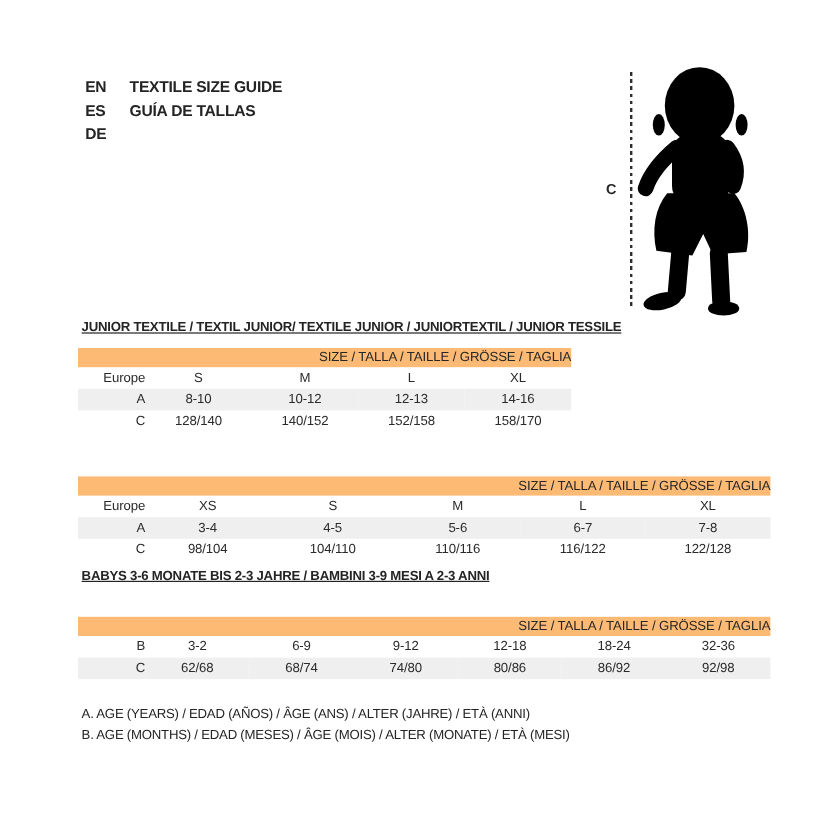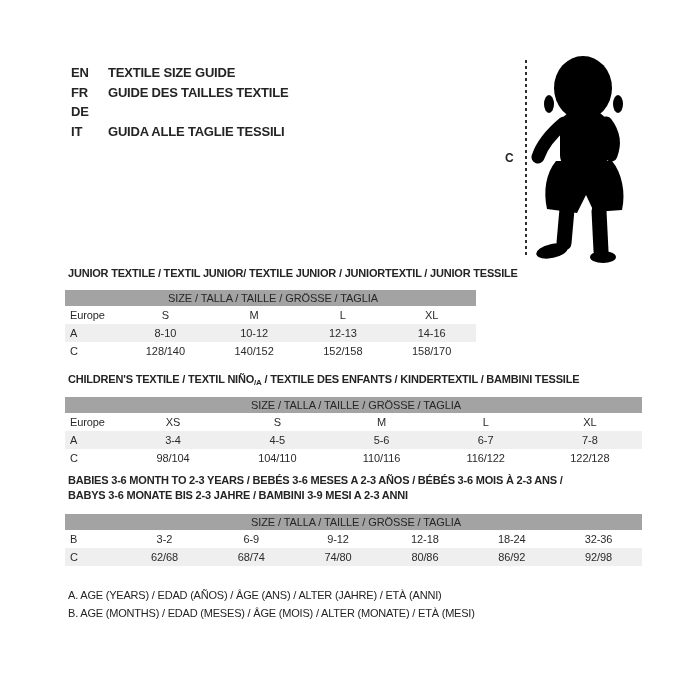--- a/index.html
+++ b/index.html
@@ -17,66 +17,62 @@
   .lang-row{display:flex;line-height:19.5px;}
   .lang-code{width:37px;flex:0 0 37px;}
   
   .dash-line{
     position:absolute;left:525px;top:60px;width:2px;height:198px;
     background:repeating-linear-gradient(to bottom,#2e2e2e 0 3px,transparent 3px 6px);
   }
   .c-label{position:absolute;left:505px;top:151px;font-size:12px;font-weight:700;}
   .baby-svg{position:absolute;left:530px;top:53px;width:140px;height:212px;}
   
-  .sec-title{position:absolute;font-size:11px;font-weight:700;letter-spacing:-0.2px;white-space:nowrap;}
+  .sec-title{position:absolute;font-size:11px;font-weight:700;letter-spacing:-0.2px;white-space:nowrap;text-decoration:underline;}
   .sec-title .sub{font-size:8px;vertical-align:-2px;}
   .sec-title-wrap{white-space:normal;line-height:15px;}
   .sec-title-wrap span{display:block;white-space:nowrap;}
   #sec1-title{top:267px;left:68px;}
   #sec2-title{top:373px;left:68px;}
   #sec3-title{top:473px;left:68px;}
   
   table.size-table{
     position:absolute;border-collapse:collapse;table-layout:fixed;
     font-size:11px;font-weight:400;color:#2a2a2a;letter-spacing:-0.1px;
   }
   #table1{top:290px;left:65px;width:411px;}
   #table2{top:397px;left:65px;width:577px;}
   #table3{top:514px;left:65px;width:577px;}
   .size-table th{
-    background:#a3a3a3;font-weight:400;text-align:center;
+    background:#fdba74;font-weight:400;text-align:right;
     height:16px;padding:0 0 0 5px;font-size:11px;color:#262626;
   }
   .size-table td{height:18px;padding:0;text-align:center;line-height:18px;}
-  .size-table td.rowlabel{text-align:left;padding-left:5px;}
+  .size-table td.rowlabel{text-align:right;padding-left:5px;}
   .size-table col.labelcol{width:56px;}
   tr.striped td{background:#efefef;}
   
   .footnotes{position:absolute;top:586px;left:68px;font-size:11px;font-weight:400;letter-spacing:-0.2px;line-height:18px;}
 </style>
 </head>
 <body>
 
 <div class="page">
 
   <div class="langs">
     <div class="lang-row">
       <span class="lang-code">EN</span>
       <span class="lang-label">TEXTILE SIZE GUIDE</span>
     </div>
     <div class="lang-row">
-      <span class="lang-code">FR</span>
-      <span class="lang-label">GUIDE DES TAILLES TEXTILE</span>
+      <span class="lang-code">ES</span>
+      <span class="lang-label">GUÍA DE TALLAS</span>
     </div>
     <div class="lang-row">
       <span class="lang-code">DE</span>
-    </div>
-    <div class="lang-row">
-      <span class="lang-code">IT</span>
-      <span class="lang-label">GUIDA ALLE TAGLIE TESSILI</span>
     </div>
   </div>
 
   <span class="c-label">C</span>
   <div class="dash-line"></div>
   <svg class="baby-svg" viewBox="0 0 140 212" xmlns="http://www.w3.org/2000/svg">
     <g fill="#000000" stroke="#000000">
       <ellipse cx="53" cy="35" rx="29" ry="32" stroke="none"></ellipse>
       <ellipse cx="19" cy="51" rx="5" ry="9" stroke="none"></ellipse>
       <ellipse cx="88" cy="51" rx="5" ry="9" stroke="none"></ellipse>
@@ -123,23 +119,20 @@
       <tr>
         <td class="rowlabel">C</td>
         <td>128/140</td>
         <td>140/152</td>
         <td>152/158</td>
         <td>158/170</td>
       </tr>
     </tbody>
   </table>
 
-  <div class="sec-title" id="sec2-title">
-    <span>CHILDREN'S TEXTILE / TEXTIL NIÑO</span><span class="sub">/A</span><span> / TEXTILE DES ENFANTS / KINDERTEXTIL / BAMBINI TESSILE</span>
-  </div>
   <table class="size-table" id="table2">
     <colgroup>
         <col class="labelcol">
         <col>
         <col>
         <col>
         <col>
         <col>
       </colgroup>
     <thead>
@@ -169,21 +162,20 @@
         <td>98/104</td>
         <td>104/110</td>
         <td>110/116</td>
         <td>116/122</td>
         <td>122/128</td>
       </tr>
     </tbody>
   </table>
 
   <div class="sec-title sec-title-wrap" id="sec3-title">
-    <span>BABIES 3-6 MONTH TO 2-3 YEARS / BEBÉS 3-6 MESES A 2-3 AÑOS / BÉBÉS 3-6 MOIS À 2-3 ANS /</span>
     <span>BABYS 3-6 MONATE BIS 2-3 JAHRE / BAMBINI 3-9 MESI A 2-3 ANNI</span>
   </div>
   <table class="size-table" id="table3">
     <colgroup>
         <col class="labelcol">
         <col>
         <col>
         <col>
         <col>
         <col>

